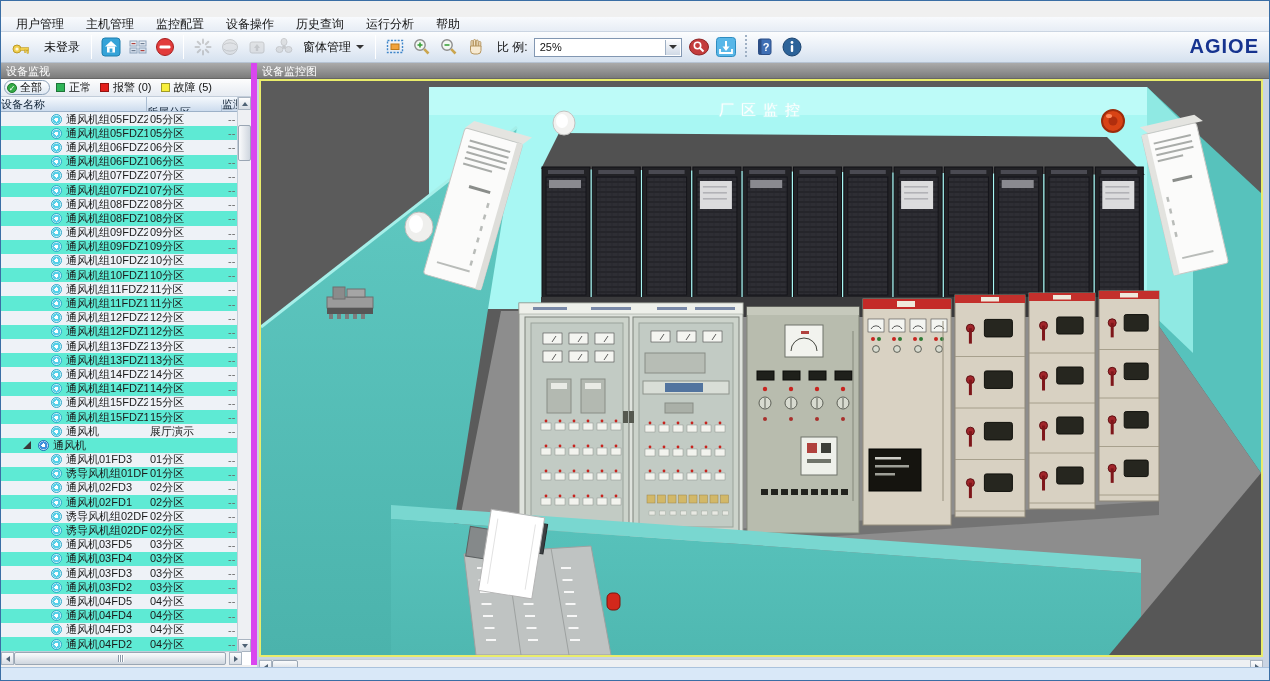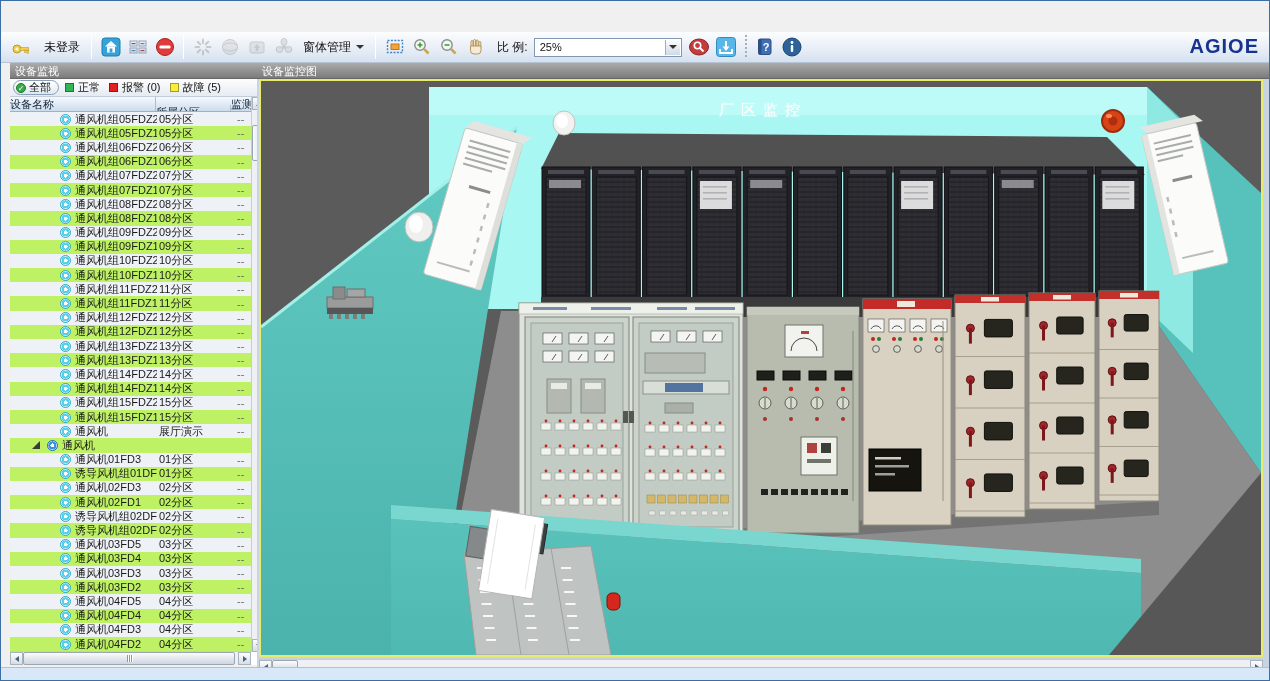--- a/index.html
+++ b/index.html
@@ -37,33 +37,33 @@
   .tb-btn{display:inline-flex;align-items:center;gap:5px;font-size:12px;color:#111;padding:0 6px;height:22px;}
   .caret{width:0;height:0;border-left:4px solid transparent;border-right:4px solid transparent;border-top:4px solid #333;}
   .scale-box{width:148px;height:19px;border:1px solid #8297b2;background:#fff;display:flex;align-items:center;
     font-size:11px;position:relative;padding-left:5px;color:#111;}
   .scale-caret{position:absolute;right:1px;top:1px;bottom:1px;width:15px;
     background:linear-gradient(#fdfdfe,#cfd9e6);border-left:1px solid #9fb0c4;display:flex;align-items:center;justify-content:center;}
   .logo{position:absolute;right:10px;top:34px;font-size:20px;font-weight:800;color:#16338f;letter-spacing:1px;font-style:normal;}
   
   .panel-header{height:16px;background:linear-gradient(#ababab,#7b7b7b);color:#fff;font-size:11px;
     line-height:16px;padding-left:5px;border-bottom:1px solid #666;}
-  .left-panel{position:absolute;left:9px;top:62px;width:256px;bottom:15px;background:#fff;border-right:1px solid #d946ef;}
+  .left-panel{position:absolute;left:0;top:62px;width:256px;bottom:15px;background:#fff;border-right:6px solid #d946ef;}
   .filter-bar{position:absolute;left:0;top:16px;width:100%;height:18px;display:flex;align-items:center;
     background:linear-gradient(#fdfdfd,#e6ebf2);border-bottom:1px solid #c2cdda;font-size:11px;color:#111;padding-left:3px;}
   .filter-all{display:inline-flex;align-items:center;border:1px solid #8aa0b8;border-radius:8px;height:15px;
     padding:0 7px 0 2px;background:linear-gradient(#ffffff,#dfe8f2);gap:3px;margin-right:6px;}
   .check-ic{width:10px;height:10px;border-radius:50%;background:#35aa46;color:#fff;font-size:8px;line-height:10px;
     text-align:center;border:1px solid #1f7a2e;}
   .filter-item{display:inline-flex;align-items:center;gap:4px;margin-right:9px;}
   .chip{width:9px;height:9px;border:1px solid rgba(0,0,0,.35);}
   .grid-header{position:absolute;left:0;top:34px;width:242px;height:15px;display:flex;
     background:linear-gradient(#f5f9fd,#cddcee);border-bottom:1px solid #9db1c8;font-size:11px;color:#0f2236;}
   .gh-cell{border-right:1px solid #aabdd2;line-height:14px;overflow:hidden;white-space:nowrap;}
-  .rows{position:absolute;left:0;top:49px;width:242px;height:540px;overflow:hidden;background:#bef264;}
+  .rows{position:absolute;left:0;top:49px;width:242px;height:540px;overflow:hidden;background:#5eead4;}
   .row{display:grid;grid-template-columns:147px 75px 20px;height:14.2px;align-items:center;font-size:11px;color:#1b1b1b;white-space:nowrap;}
   .row:nth-child(odd){background:#eef2f7;}
   .cell-name{display:flex;align-items:center;overflow:hidden;padding-left:50px;gap:4px;}
   .row.grp .cell-name{padding-left:22px;}
   .dev-icon{flex:0 0 11px;width:11px;height:11px;border-radius:50%;border:1px solid #2fa8c8;
     background:radial-gradient(circle,#ffffff 0 2px,#56cfe8 2px 4px,#c4f2fa 4px 6px);}
   .grp-icon{flex:0 0 11px;width:11px;height:11px;border-radius:50%;border:1px solid #1f6cb8;
     background:radial-gradient(circle,#ffffff 0 2px,#3e8fdc 2px 4px,#c3dcf6 4px 6px);}
   .tri{width:0;height:0;border:4px solid transparent;border-right-color:#3a3a3a;border-bottom-color:#3a3a3a;margin-right:3px;}
   .cell-zone{padding-left:2px;overflow:hidden;}
@@ -90,20 +90,29 @@
   .scene-title{position:absolute;left:458px;top:20px;font-size:15px;color:#fcfefe;letter-spacing:7px;
     text-shadow:0 0 2px rgba(255,255,255,.5);}
   .statusbar{position:absolute;left:0;bottom:0;width:100%;height:13px;background:#d9e8f8;border-top:1px solid #aac2dd;}
 </style>
 </head>
 <body>
 
 <div class="window">
 
 
+  <div class="menubar" id="menubar">
+      <span class="menu-item">用户管理</span>
+      <span class="menu-item">主机管理</span>
+      <span class="menu-item">监控配置</span>
+      <span class="menu-item">设备操作</span>
+      <span class="menu-item">历史查询</span>
+      <span class="menu-item">运行分析</span>
+      <span class="menu-item">帮助</span>
+    </div>
 
   <div class="toolbar">
     <span class="tb-icon">
       <svg width="19" height="19">
           <circle cx="6" cy="11" r="4" fill="#f0cf4e" stroke="#bd9a27"></circle>
           <circle cx="6" cy="11" r="1.6" fill="#fff8dd"></circle>
           <rect x="9" y="9.6" width="8.5" height="2.8" fill="#f0cf4e" stroke="#bd9a27" stroke-width=".6"></rect>
           <rect x="13.5" y="12" width="1.6" height="2.6" fill="#f0cf4e" stroke="#bd9a27" stroke-width=".5"></rect>
           <rect x="16" y="12" width="1.6" height="3.4" fill="#f0cf4e" stroke="#bd9a27" stroke-width=".5"></rect>
         </svg>

